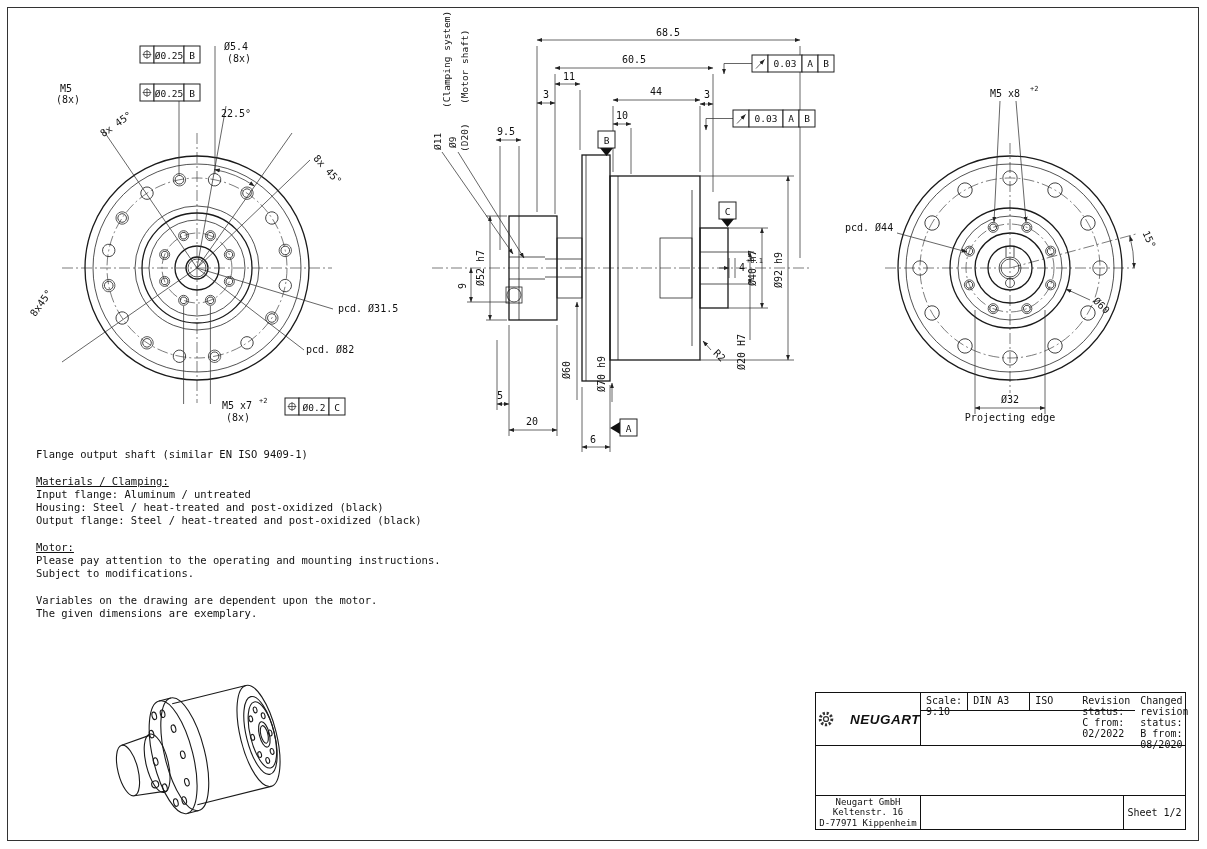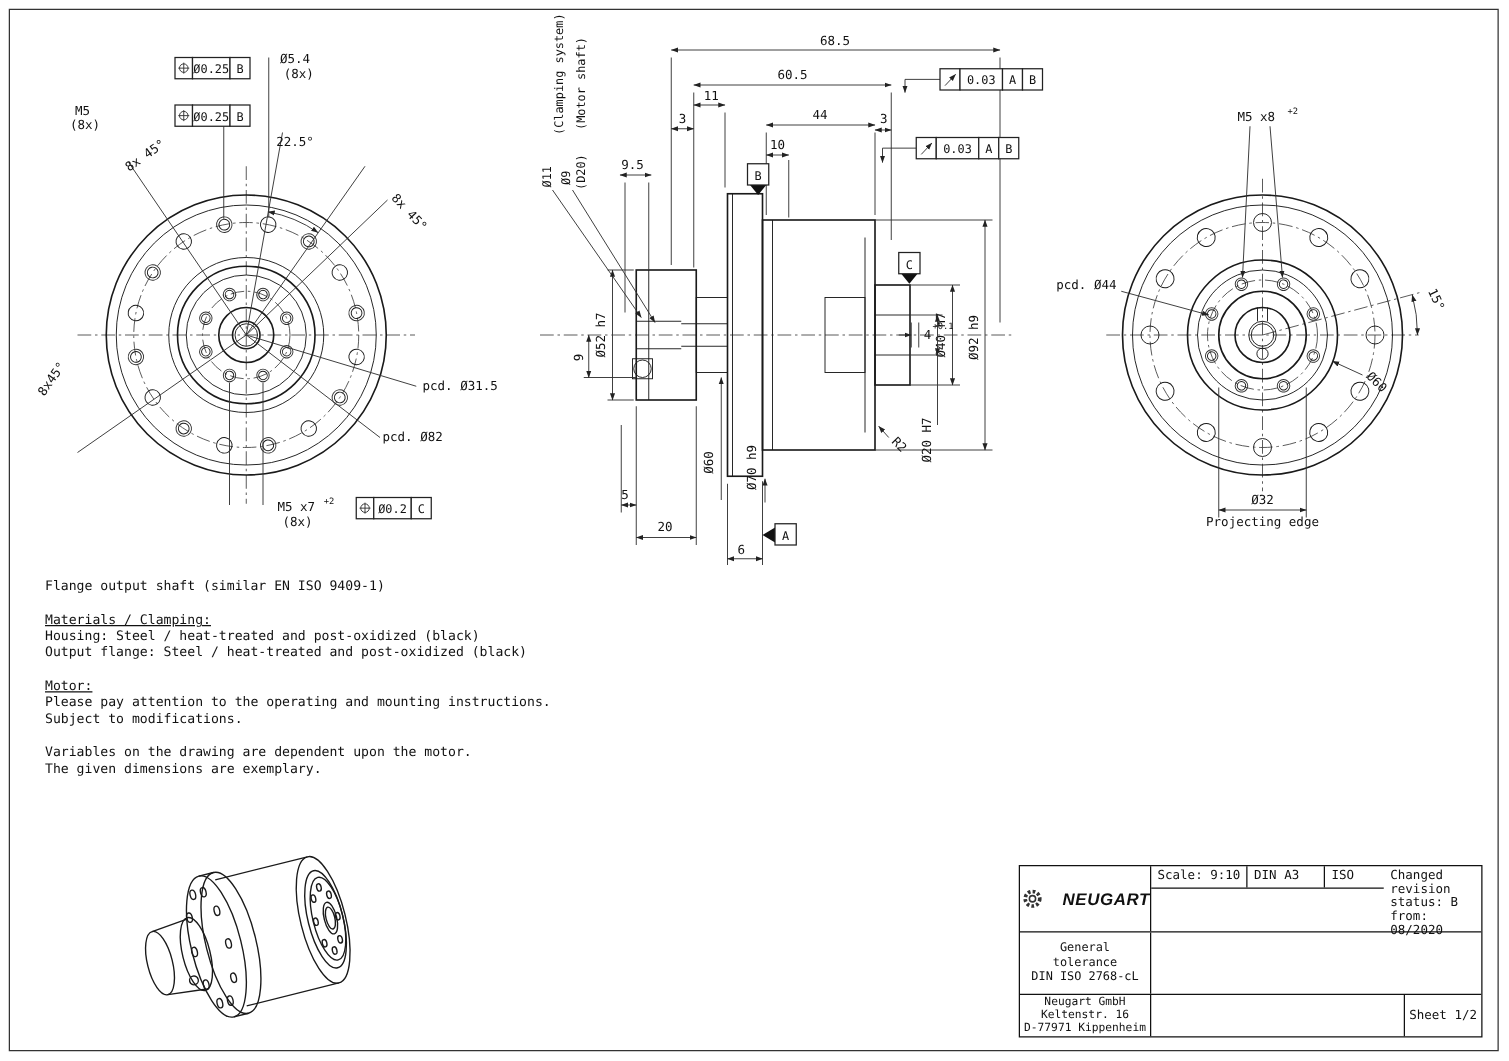--- a/index.html
+++ b/index.html
@@ -10,21 +10,21 @@
   svg text{font-family:"DejaVu Sans Mono",monospace;font-size:10px;fill:#111}
   svg text.t9{font-size:9.5px}
   svg text.t7{font-size:7px}
   .obj{stroke:#1a1a1a;stroke-width:1.3;fill:none}
   .thin{stroke-width:0.75}
   .cl{stroke:#444;stroke-width:0.7;fill:none;stroke-dasharray:11 3 2 3}
   .dim{stroke:#333;stroke-width:0.75;fill:none}
   .gdtbox{fill:#fff;stroke:#222;stroke-width:1}
   .fillb{fill:#111;stroke:none}
   
-  .notes{position:absolute;left:36px;top:463px;font-size:10.5px;line-height:13px}
+  .notes{position:absolute;left:36px;top:448px;font-size:10.5px;line-height:13px}
   .notes .gap{height:14px}
   .u{text-decoration:underline}
   
   .tb{position:absolute;left:815px;top:692px;width:371px;height:138px;border:1.6px solid #111;
       display:flex;flex-direction:column;font-size:10px;background:#fff}
   .tb .top{display:flex;height:53px;border-bottom:1px solid #111}
   .tb .logo{width:105px;border-right:1px solid #111;display:flex;align-items:center;justify-content:flex-end;gap:14px}
   .tb .logo .brand{font-family:"Liberation Sans",sans-serif;font-weight:bold;font-style:italic;font-size:13.5px;letter-spacing:0.5px}
   .tb .toprows{flex:1;display:flex;flex-direction:row}
   .tb .r1{display:flex;height:18px;border-bottom:1px solid #111}
@@ -455,20 +455,21 @@
     <ellipse cx="44" cy="0" rx="1.8" ry="3"></ellipse>
     <ellipse cx="46.6" cy="18.4" rx="1.8" ry="3"></ellipse>
   </g>
 </g>
 </svg>
 
 <div class="notes">
   <div>Flange output shaft (similar EN ISO 9409-1)</div>
   <div class="gap"></div>
   <div class="u">Materials / Clamping:</div>
+  <div>Input flange: Aluminum / untreated</div>
   <div>Housing: Steel / heat-treated and post-oxidized (black)</div>
   <div>Output flange: Steel / heat-treated and post-oxidized (black)</div>
   <div class="gap"></div>
   <div class="u">Motor:</div>
   <div>Please pay attention to the operating and mounting instructions.</div>
   <div>Subject to modifications.</div>
   <div class="gap"></div>
   <div>Variables on the drawing are dependent upon the motor.</div>
   <div>The given dimensions are exemplary.</div>
 </div>
@@ -481,29 +482,25 @@
         <circle cx="12" cy="12" r="3" fill="none" stroke="#333" stroke-width="1.5"></circle>
       </svg>
       <span class="brand">NEUGART</span>
     </div>
     <div class="toprows">
       <div class="r1">
         <div class="c1">Scale: 9:10</div>
         <div class="c2">DIN A3</div>
         <div class="c3">ISO</div>
       </div>
+      <div class="r2">Revision status: C   from: 02/2022</div>
       <div class="r3">Changed revision status: B   from: 08/2020</div>
     </div>
   </div>
   <div class="mid">
-    <div class="tol">
-      <div>General</div>
-      <div>tolerance</div>
-      <div>DIN ISO 2768-cL</div>
-    </div>
   </div>
   <div class="bot">
     <div class="co">
       <div>Neugart GmbH</div>
       <div>Keltenstr. 16</div>
       <div>D-77971 Kippenheim</div>
     </div>
     <div class="blank"></div>
     <div class="sheet">Sheet 1/2</div>
   </div>

